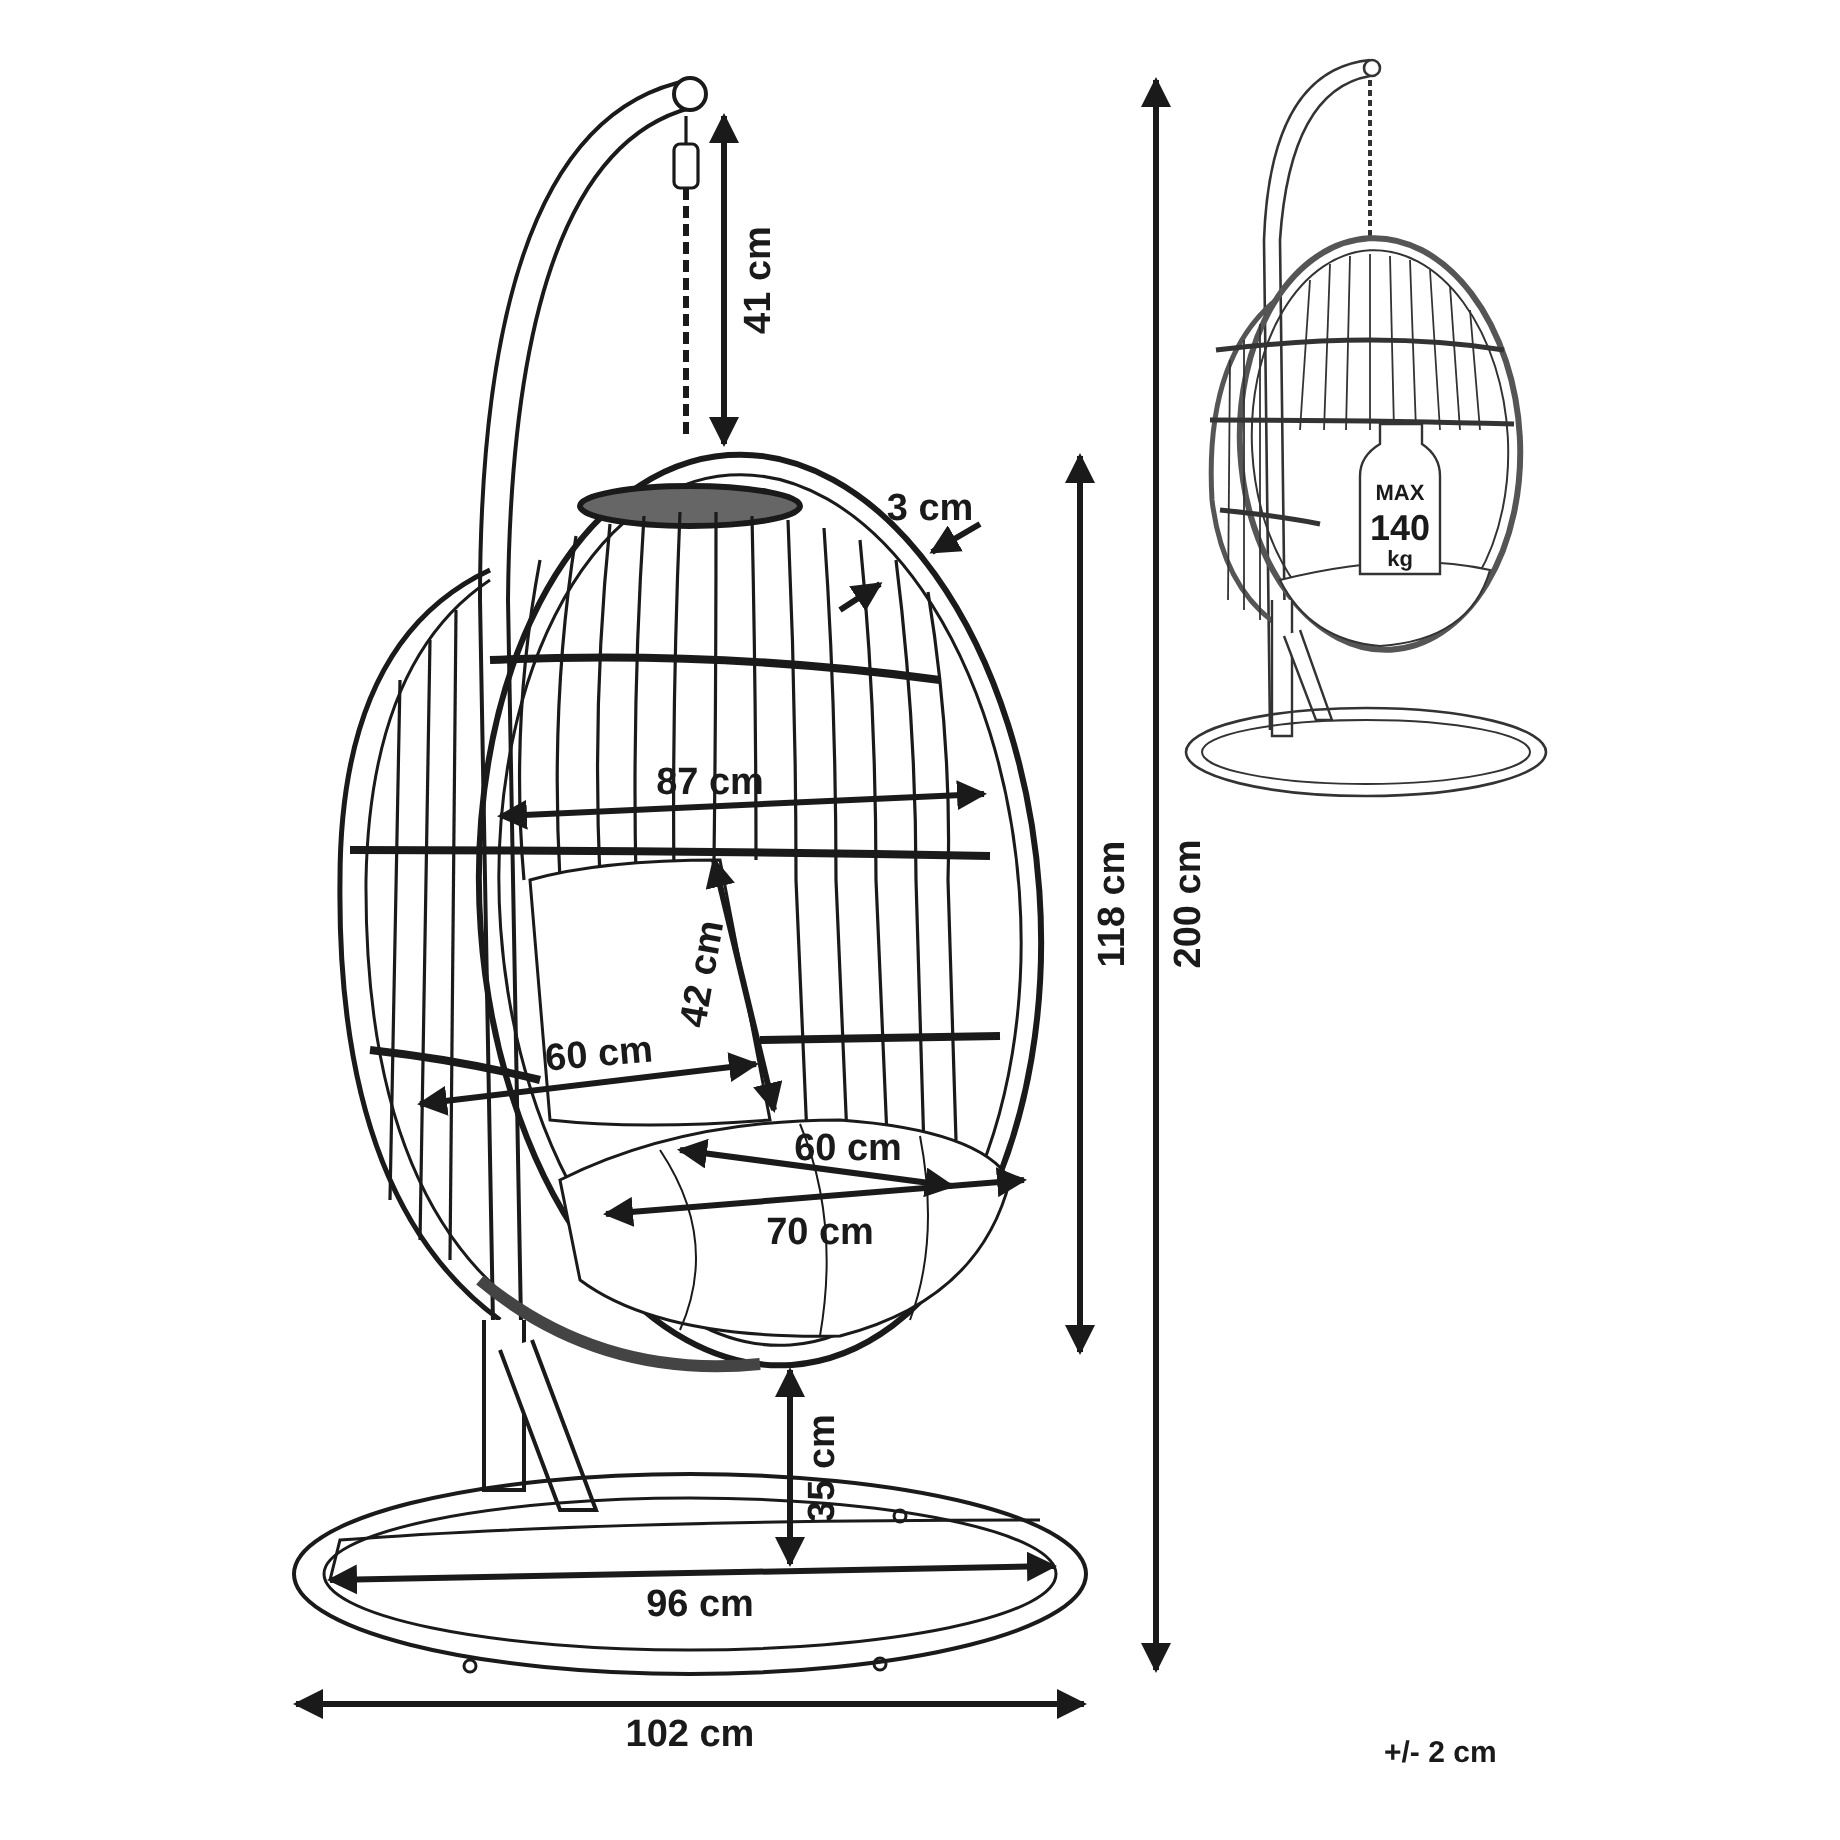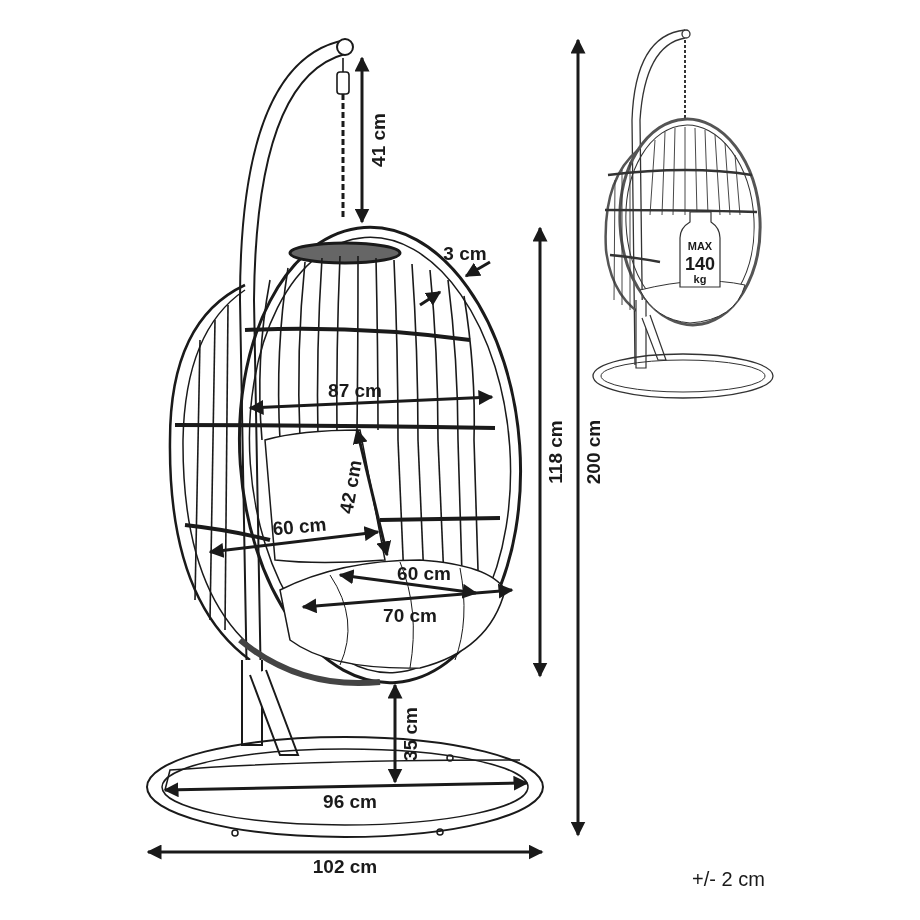--- a/index.html
+++ b/index.html
@@ -1,20 +1,20 @@
 <!DOCTYPE html>
 <html><head>
 <meta charset="utf-8">
 <style>
   html, body { margin:0; padding:0; background:#ffffff; }
   body { width:920px; height:920px; position:relative; overflow:hidden; font-family:"Liberation Sans", sans-serif; }
   svg { position:absolute; left:0; top:0; }
   .lbl { font-family:"Liberation Sans", sans-serif; font-weight:bold; fill:#1a1a1a; }
   .dim { font-size:19px; }
-  .note { position:absolute; font-family:"Liberation Sans", sans-serif; font-weight:normal; font-size:20px; color:#1a1a1a; }
+  .note { position:absolute; font-family:"Liberation Sans", sans-serif; font-weight:bold; font-size:15px; color:#1a1a1a; }
 </style>
 </head>
 <body>
 
 <svg width="920" height="920" viewBox="0 0 920 920">
   <defs>
     <marker id="ah" viewBox="0 0 10 10" refX="9" refY="5" markerWidth="5" markerHeight="5" orient="auto-start-reverse">
       <path d="M0,0 L10,5 L0,10 z" fill="#1a1a1a"></path>
     </marker>
   </defs>

